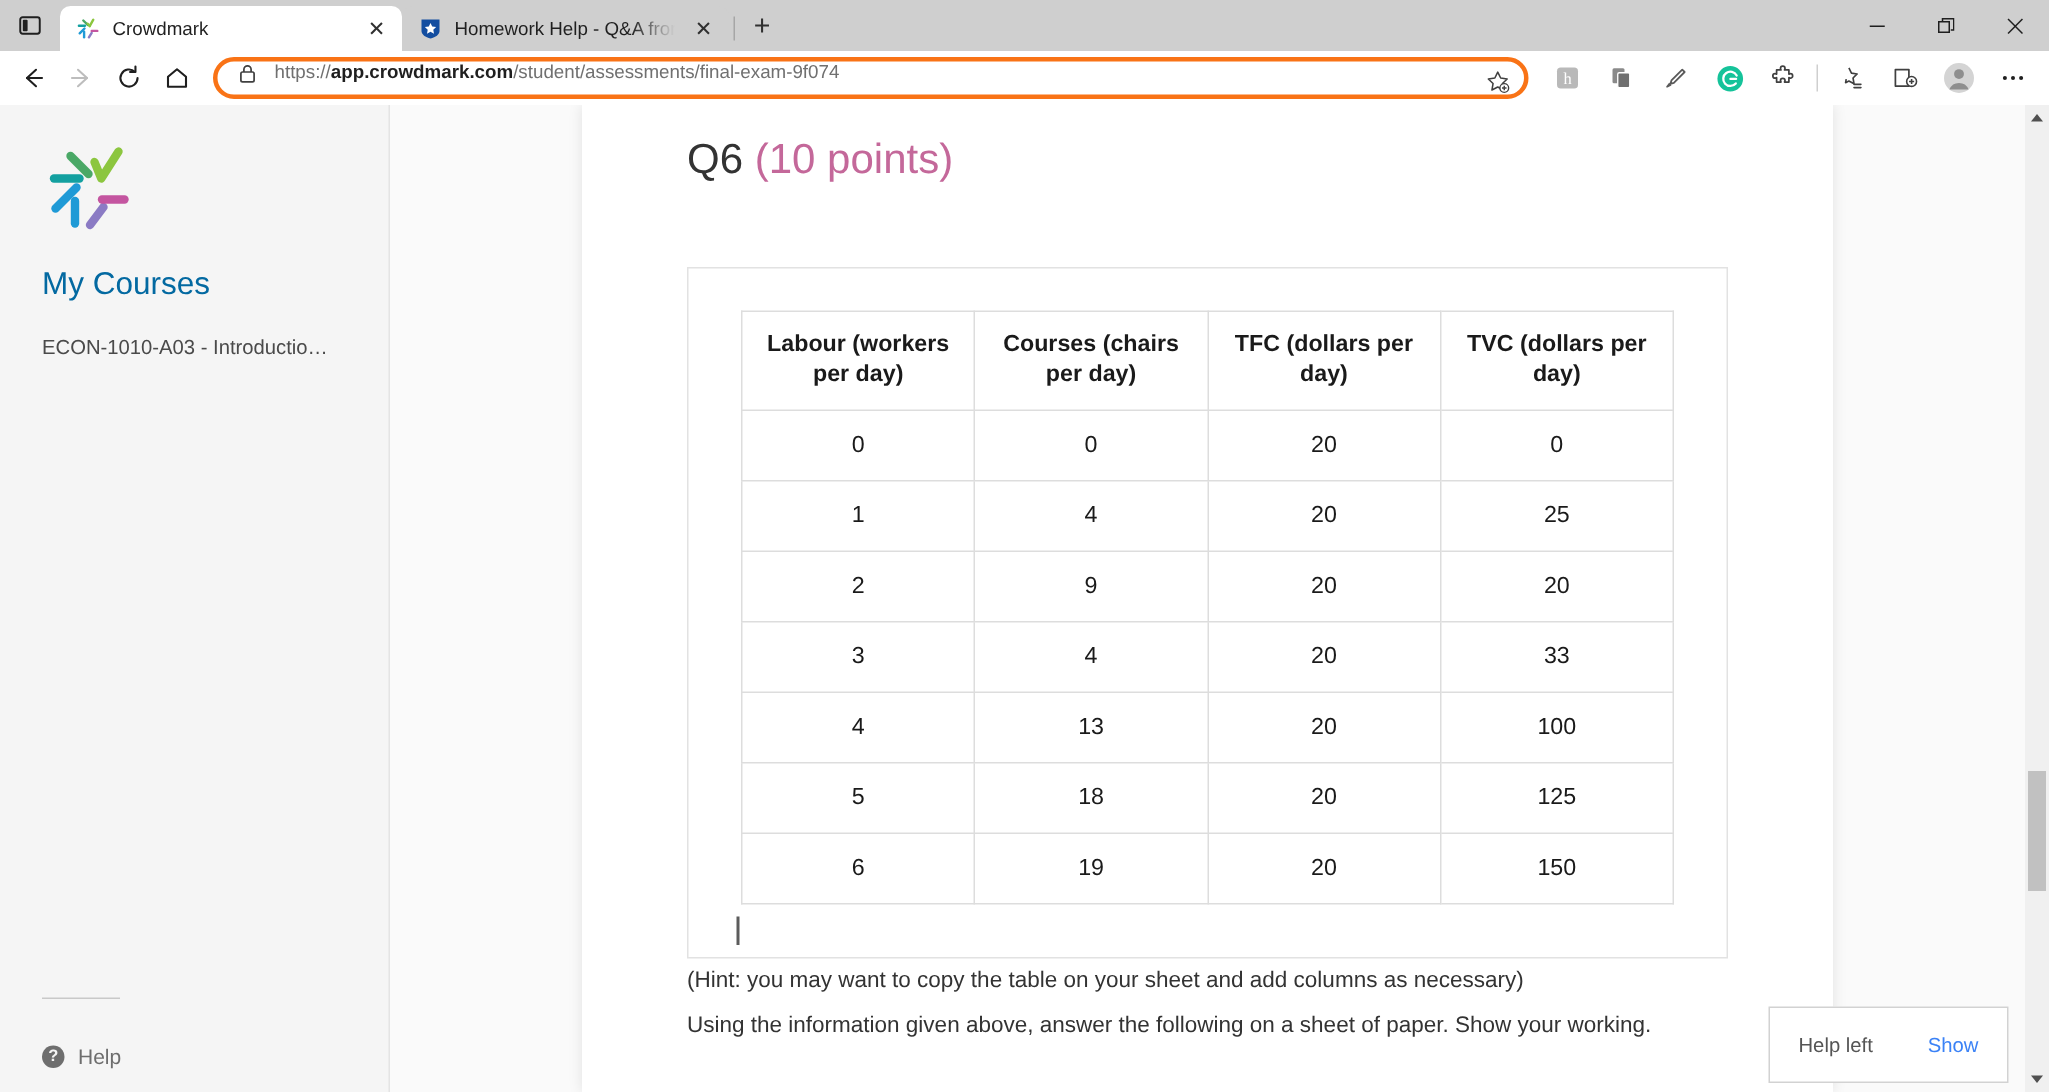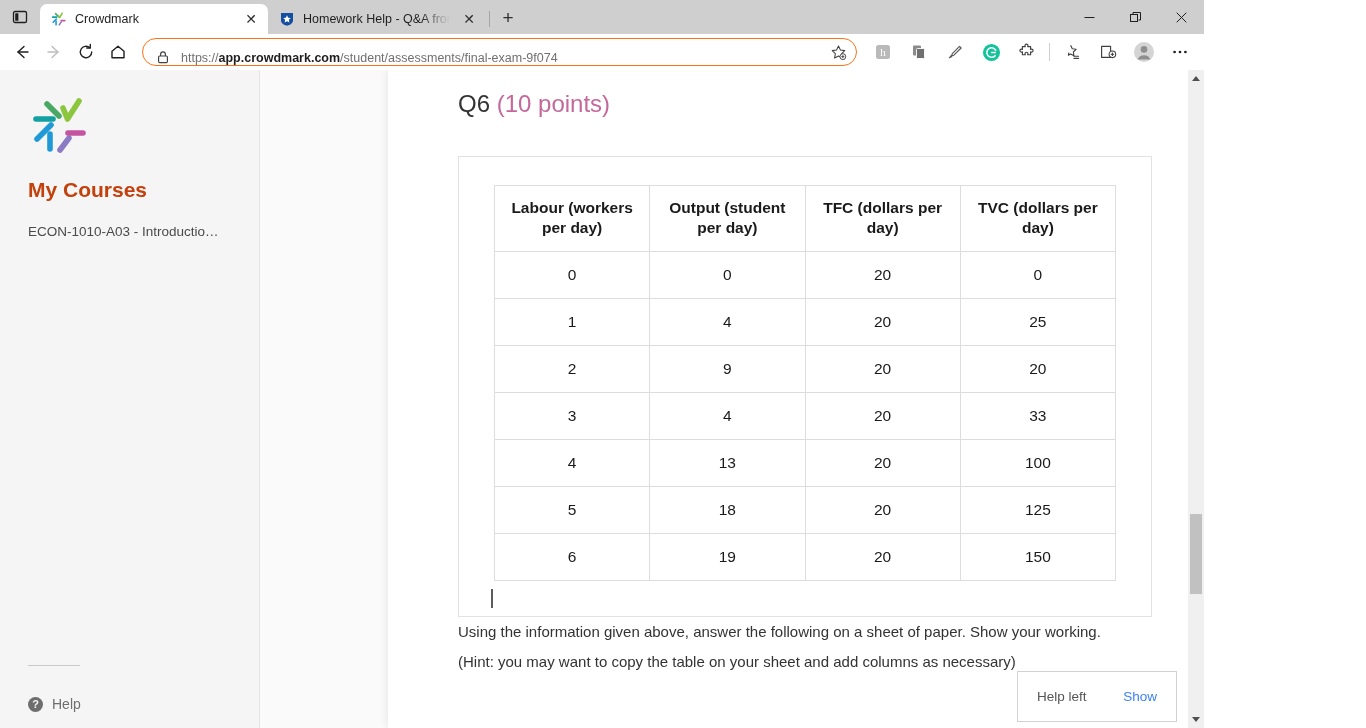--- a/index.html
+++ b/index.html
@@ -4,21 +4,21 @@
 <style>
   * { box-sizing: border-box; margin: 0; padding: 0; }
   html, body {
     width: 1366px; height: 728px;
     overflow: hidden;
     font-family: "Liberation Sans", sans-serif;
     background: #ffffff;
   }
 
   
-  .browser { width: 1204px; height: 728px; display: flex; flex-direction: column; }
+  .browser { width: 1366px; height: 728px; display: flex; flex-direction: column; }
 
   .tabstrip {
     height: 34px; background: #cfcfcf;
     display: flex; align-items: flex-end; position: relative; flex: none;
   }
   .tab-sidebar-btn {
     width: 40px; height: 34px;
     display: flex; align-items: center; justify-content: center;
     flex: none;
   }
@@ -54,22 +54,22 @@
 
   .toolbar {
     height: 36px; background: #ffffff; display: flex; align-items: center;
     padding: 0 6px; gap: 0px; flex: none;
   }
   .tb-btn {
     width: 32px; height: 30px; border-radius: 4px; flex: none;
     display: flex; align-items: center; justify-content: center;
   }
   .omnibox {
-    flex: 1; height: 28px; background: #ffffff; border: 1px solid #f97316;
-    border-radius: 14px; display: flex; align-items: flex-end;
+    flex: 1; height: 28px; background: #ffffff; border: 3px solid #f97316;
+    border-radius: 14px; display: flex; align-items: flex-start;
     padding: 0 4px 0 12px; margin: 0 8px; min-width: 0;
   }
   .lock { width: 16px; height: 16px; flex: none; margin-right: 10px; }
   .url { font-size: 12.5px; color: #707070; white-space: nowrap; overflow: hidden; flex:1; }
   .url b { color: #1f1f1f; font-weight: 700; }
   .url .scheme { color: #707070; }
   .fav-btn {
     width: 28px; height: 26px; margin-left: auto; flex: none;
     display: flex; align-items: center; justify-content: center;
   }
@@ -82,42 +82,42 @@
 
   
   .viewport { flex: 1; display: flex; position: relative; background: #ffffff; overflow: hidden; }
 
   .sidebar {
     width: 260px; flex: none; background: #f5f5f5;
     border-right: 1px solid #e4e4e4;
     padding: 24px 28px 0 28px; position: relative;
   }
   .logo { width: 62px; height: 62px; position: relative; margin-bottom: 22px; }
-  .mycourses { font-size: 21px; color: #c2410c; font-weight: 700; margin-bottom: 22px; }
+  .mycourses { font-size: 21px; color: #0369a1; font-weight: 400; margin-bottom: 22px; }
   .course-item { font-size: 13.5px; color: #4a4a4a; white-space: nowrap; overflow: hidden; }
   .side-foot { position: absolute; left: 28px; bottom: 16px; width: 200px; }
   .side-divider { width: 52px; height: 1px; background: #c9c9c9; margin-bottom: 30px; }
   .help-row { display: flex; align-items: center; gap: 9px; }
   .help-icon {
     width: 15px; height: 15px; border-radius: 50%; background: #6e6e6e;
     color: #f5f5f5; font-size: 11px; font-weight: 700;
     display: flex; align-items: center; justify-content: center; flex: none;
     line-height: 1;
   }
   .help-label { font-size: 14px; color: #6e6e6e; }
 
   .canvas { flex: 1; position: relative; background: #fafafa; }
   .doc-col {
     position: absolute; left: 128px; top: 0; width: 834px; height: 100%;
     background: #ffffff;
     box-shadow: 0 0 9px rgba(0,0,0,0.10);
   }
   .doc-inner { padding: 20px 70px 0 70px; }
 
-  .qhead { font-size: 24px; color: #333333; margin-bottom: 38px; }
+  .qhead { font-size: 28px; color: #333333; margin-bottom: 56px; }
   .qhead .pts { color: #c4689a; }
 
   .qcard {
     border: 1px solid #e2e2e2; background: #ffffff;
     padding: 28px 30px 8px 30px; 
   }
   table.datatbl {
     border-collapse: collapse; margin: 0 auto; width: 622px;
     table-layout: fixed;
   }
@@ -376,21 +376,21 @@
           <div class="qhead">
             <span>Q6</span>
             <span class="pts">(10 points)</span>
           </div>
 
           <div class="qcard">
             <table class="datatbl">
               <thead>
                 <tr>
                   <th>Labour (workers per day)</th>
-                  <th>Output (student per day)</th>
+                  <th>Courses (chairs per day)</th>
                   <th>TFC (dollars per day)</th>
                   <th>TVC (dollars per day)</th>
                 </tr>
               </thead>
               <tbody>
                 <tr>
                   <td>0</td>
                   <td>0</td>
                   <td>20</td>
                   <td>0</td>
@@ -430,22 +430,22 @@
                   <td>19</td>
                   <td>20</td>
                   <td>150</td>
                 </tr>
               </tbody>
             </table>
             <div class="caret"></div>
           </div>
 
           <div class="bodytext">
+            <div>(Hint: you may want to copy the table on your sheet and add columns as necessary)</div>
             <div>Using the information given above, answer the following on a sheet of paper. Show your working.</div>
-            <div>(Hint: you may want to copy the table on your sheet and add columns as necessary)</div>
           </div>
 
         </div>
       </div>
 
       <div class="timeleft">
         <span class="tl-label">Help left</span>
         <span class="tl-show">Show</span>
       </div>
 

